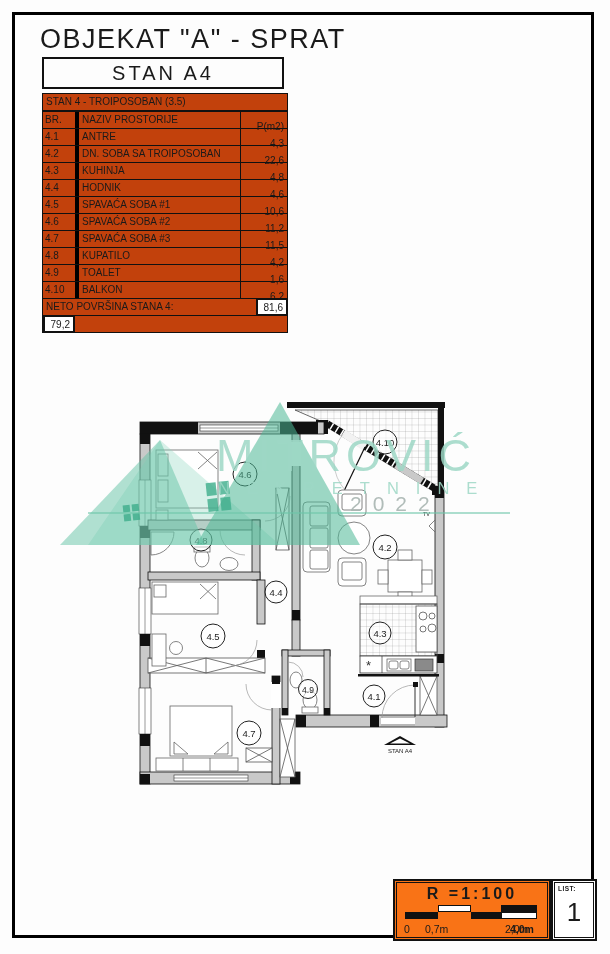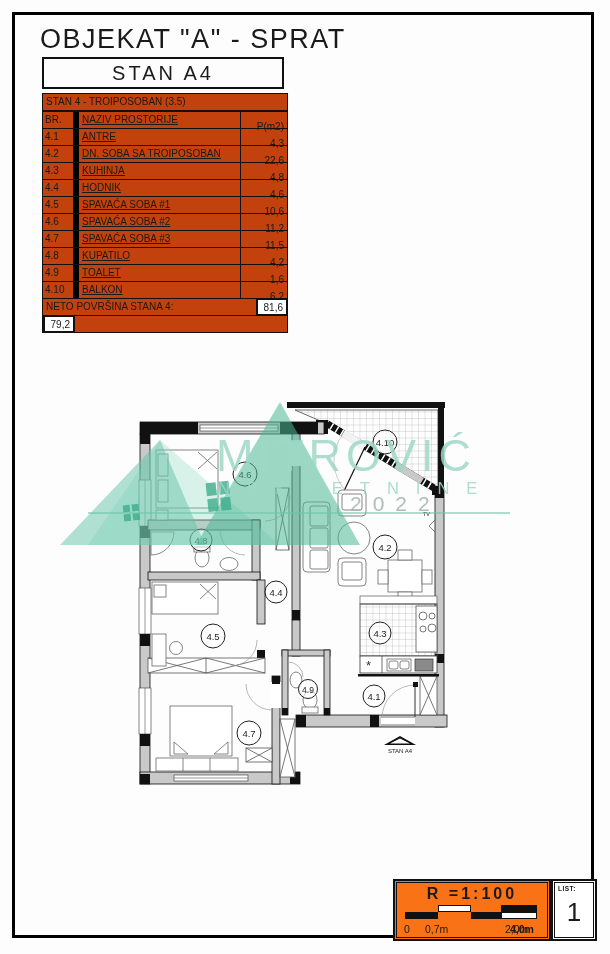--- a/index.html
+++ b/index.html
@@ -8,22 +8,22 @@
   .abs{position:absolute;}
   #frame{left:12px;top:12px;width:576px;height:920px;border:3px solid #000;}
   #doc-title{left:40px;top:24px;font-size:27px;letter-spacing:1.5px;white-space:nowrap;}
   #unit-box{left:42px;top:57px;width:238px;height:28px;border:2px solid #111;
             display:flex;align-items:center;justify-content:center;
             font-size:20px;letter-spacing:3px;}
   
   #areas{left:42px;top:93px;width:244px;border:1px solid #111;background:#c2410c;font-size:10px;}
   .trow{display:flex;height:16px;border-top:1px solid #111;align-items:stretch;}
   .trow:first-child{border-top:none;}
-  .c-br{width:36px;border-right:6px solid #000000;padding:2px 0 0 2px;box-sizing:border-box;}
-  .c-name{flex:1;border-right:1px solid #111;padding:2px 0 0 3px;box-sizing:border-box;white-space:nowrap;overflow:hidden;text-decoration:underline;}
+  .c-br{width:36px;border-right:4px solid #000000;padding:2px 0 0 2px;box-sizing:border-box;}
+  .c-name{flex:1;border-right:1px solid #111;padding:2px 0 0 3px;box-sizing:border-box;white-space:nowrap;overflow:hidden;}
   .c-area{width:46px;box-sizing:border-box;display:flex;align-items:flex-end;justify-content:flex-end;padding:0 3px 1px 0;margin-top:20px;}
   .t-title{padding:2px 0 0 3px;height:14px;border-bottom:1px solid #111;}
   .sum-label{flex:1;padding:2px 0 0 3px;box-sizing:border-box;white-space:nowrap;}
   .sum-val{width:32px;box-sizing:border-box;border:2px solid #111;margin:-1px -1px -1px 0;
            display:flex;align-items:flex-end;justify-content:flex-end;padding:0 3px 1px 0;background:#fff;}
   
   #plan-svg{left:132px;top:392px;}
   #wm-svg{left:58px;top:393px;pointer-events:none;}
   svg{font-family:"Liberation Sans",sans-serif;}
   

